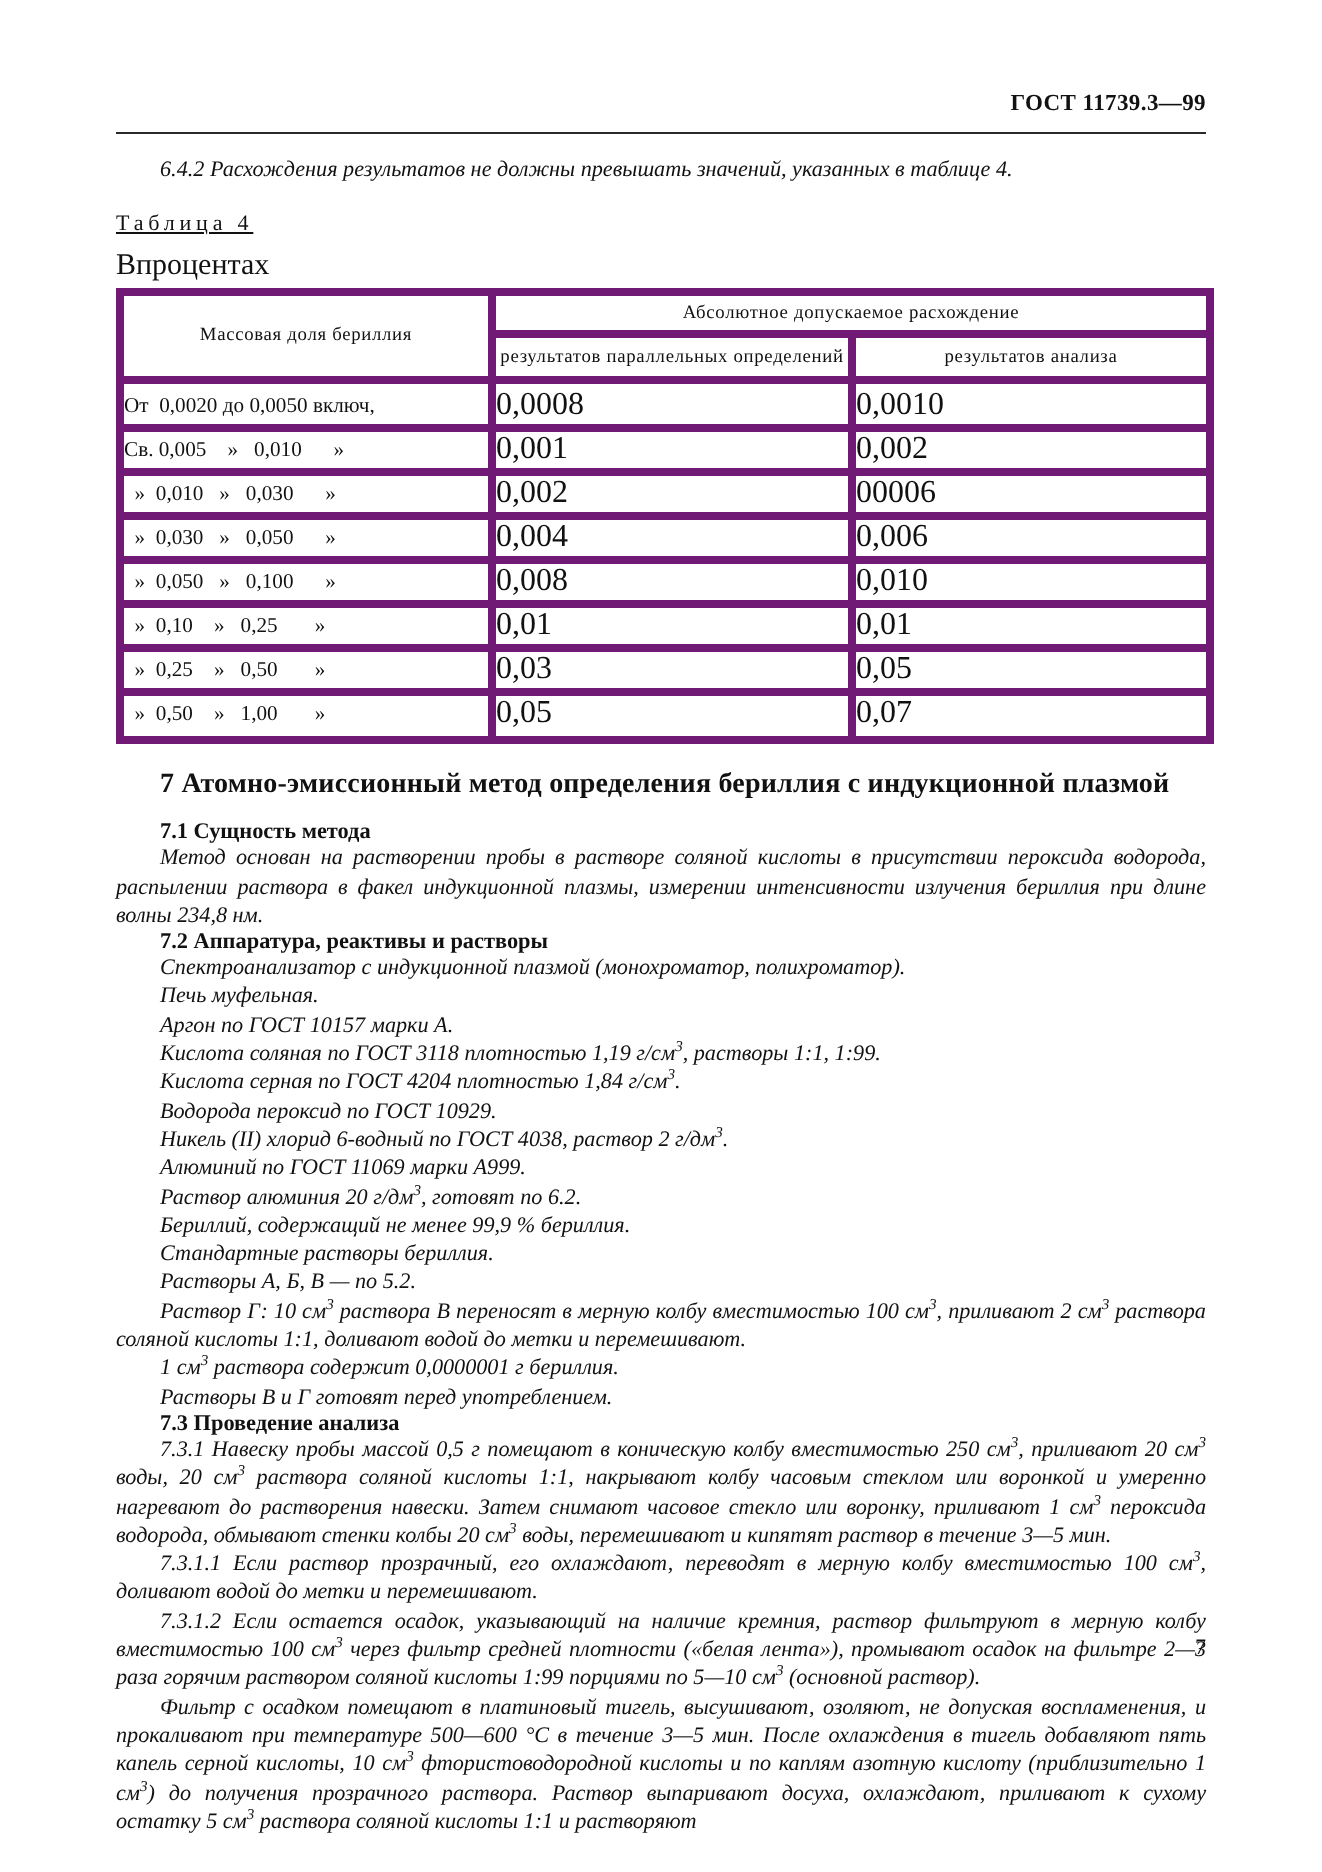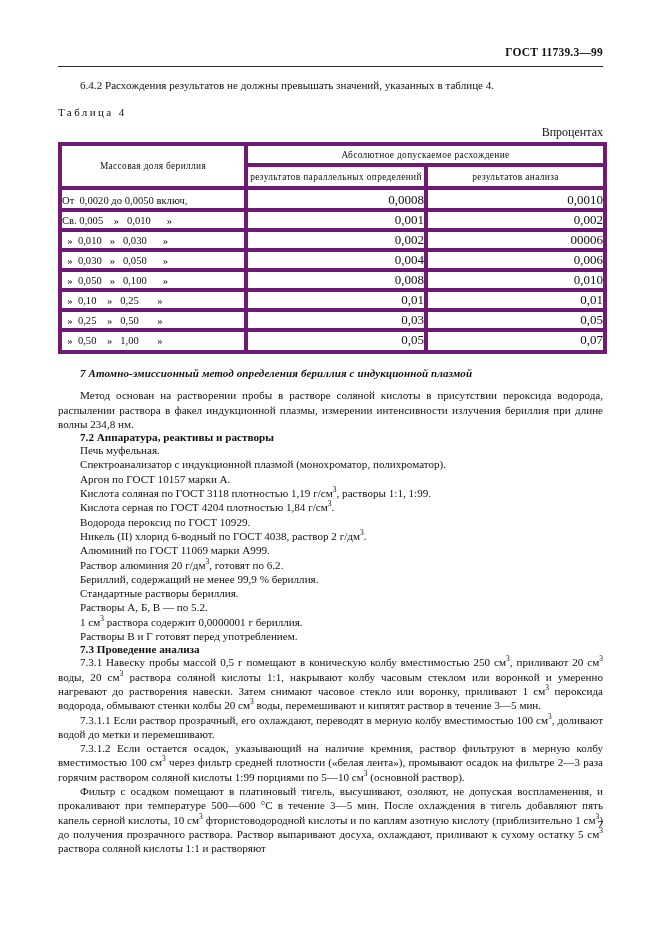--- a/index.html
+++ b/index.html
@@ -52,35 +52,37 @@
     top: 78px;
     width: 545px;
   }
 
   p {
     margin: 0;
     font-size: 11.1px;
     line-height: 14.3px;
     text-align: justify;
     text-justify: inter-word;
+    font-style: italic;
   }
   p.indent { text-indent: 22px; }
   p.noj    { text-align: left; }
   .gap-m { height: 9px; }
   .gap-l { height: 13px; }
 
   
   .tbl-caption {
     font-size: 11px;
     letter-spacing: 2.4px;
     margin-top: 14px;
+    text-decoration: underline;
   }
   .tbl-units {
-    font-size: 12px;
-    text-align: right;
+    font-size: 15px;
+    text-align: left;
     margin-top: 7px;
     margin-bottom: 2px;
     font-family: Liberation Serif, serif;
   }
 
   
   table.gost {
     border-collapse: collapse;
     width: 545px;
     table-layout: fixed;
@@ -108,39 +110,38 @@
     letter-spacing: 0.35px;
   }
   td.c-range {
     font-size: 10.6px;
     padding: 0 0 0 4px;
     height: 12.4px;
     white-space: pre;
     font-family: "Liberation Serif", "DejaVu Serif", serif;
   }
   td.c-val {
-    font-size: 13px;
-    text-align: right;
+    font-size: 16px;
+    text-align: left;
     height: 12.4px;
   }
   tr.first td { padding-top: 2px; }
   tr.last  td { padding-bottom: 2px; }
 
   .col1 { width: 186px; }
   .col2 { width: 180px; }
   .col3 { width: 179px; }
 
   
   h2.sec {
-    font-size: 11px;
+    font-size: 14px;
     font-weight: bold;
     margin: 0;
     text-indent: 22px;
     letter-spacing: 0.1px;
-    font-style: italic;
   }
   h3.sub {
     font-size: 11.2px;
     font-weight: bold;
     margin: 0;
     text-indent: 22px;
   }
 
   sup {
     font-size: 0.68em;
@@ -231,38 +232,40 @@
           </tr>
         </tbody>
     </table>
 
     <div class="gap-l"></div>
 
     <h2 class="sec">7  Атомно-эмиссионный метод определения бериллия с индукционной плазмой</h2>
 
     <div class="gap-m"></div>
 
+    <h3 class="sub">7.1  Сущность метода</h3>
     <p class="indent">Метод основан на растворении пробы в растворе соляной кислоты в присутствии пероксида водорода, распылении раствора в факел индукционной плазмы, измерении интенсивности излучения бериллия при длине волны 234,8 нм.</p>
 
     <h3 class="sub">7.2  Аппаратура, реактивы и растворы</h3>
     <div>
+        <p class="indent noj">Спектроанализатор с индукционной плазмой (монохроматор, полихроматор).</p>
         <p class="indent noj">Печь муфельная.</p>
-        <p class="indent noj">Спектроанализатор с индукционной плазмой (монохроматор, полихроматор).</p>
         <p class="indent noj">Аргон по ГОСТ 10157 марки А.</p>
         <p class="indent noj">Кислота соляная по ГОСТ 3118 плотностью 1,19 г/см<sup>3</sup>, растворы 1:1, 1:99.</p>
         <p class="indent noj">Кислота серная по ГОСТ 4204 плотностью 1,84 г/см<sup>3</sup>.</p>
         <p class="indent noj">Водорода пероксид по ГОСТ 10929.</p>
         <p class="indent noj">Никель (II) хлорид 6-водный по ГОСТ 4038, раствор 2 г/дм<sup>3</sup>.</p>
         <p class="indent noj">Алюминий по ГОСТ 11069 марки А999.</p>
         <p class="indent noj">Раствор алюминия 20 г/дм<sup>3</sup>, готовят по 6.2.</p>
         <p class="indent noj">Бериллий, содержащий не менее 99,9 % бериллия.</p>
         <p class="indent noj">Стандартные растворы бериллия.</p>
         <p class="indent noj">Растворы А, Б, В —  по 5.2.</p>
       </div>
 
+    <p class="indent">Раствор Г: 10 см<sup>3</sup> раствора В переносят в мерную колбу вместимостью 100 см<sup>3</sup>, приливают 2 см<sup>3</sup> раствора соляной кислоты 1:1, доливают водой до метки и перемешивают.</p>
     <p class="indent noj">1 см<sup>3</sup> раствора содержит 0,0000001 г бериллия.</p>
     <p class="indent noj">Растворы В и Г готовят перед употреблением.</p>
 
     <h3 class="sub">7.3  Проведение анализа</h3>
     <p class="indent">7.3.1  Навеску пробы массой 0,5 г помещают в коническую колбу вместимостью 250 см<sup>3</sup>, приливают 20 см<sup>3</sup> воды, 20 см<sup>3</sup> раствора соляной кислоты 1:1, накрывают колбу часовым стеклом или воронкой и умеренно нагревают до растворения навески. Затем снимают часовое стекло или воронку, приливают 1 см<sup>3</sup> пероксида водорода, обмывают стенки колбы 20 см<sup>3</sup> воды, перемешивают и кипятят раствор в течение 3—5 мин.</p>
     <p class="indent">7.3.1.1  Если раствор прозрачный, его охлаждают, переводят в мерную колбу вместимостью 100 см<sup>3</sup>, доливают водой до метки и перемешивают.</p>
     <p class="indent">7.3.1.2  Если остается осадок, указывающий на наличие кремния, раствор фильтруют в мерную колбу вместимостью 100 см<sup>3</sup> через фильтр средней плотности («белая лента»), промывают осадок на фильтре 2—3 раза горячим раствором соляной кислоты 1:99 порциями по 5—10 см<sup>3</sup> (основной раствор).</p>
     <p class="indent">Фильтр с осадком помещают в платиновый тигель, высушивают, озоляют, не допуская воспламенения, и прокаливают при температуре 500—600 °С в течение 3—5 мин. После охлаждения в тигель добавляют пять капель серной кислоты, 10 см<sup>3</sup> фтористоводородной кислоты и по каплям азотную кислоту (приблизительно 1 см<sup>3</sup>) до получения прозрачного раствора. Раствор выпаривают досуха, охлаждают, приливают к сухому остатку 5 см<sup>3</sup> раствора соляной кислоты 1:1 и растворяют</p>
 
   </div>

